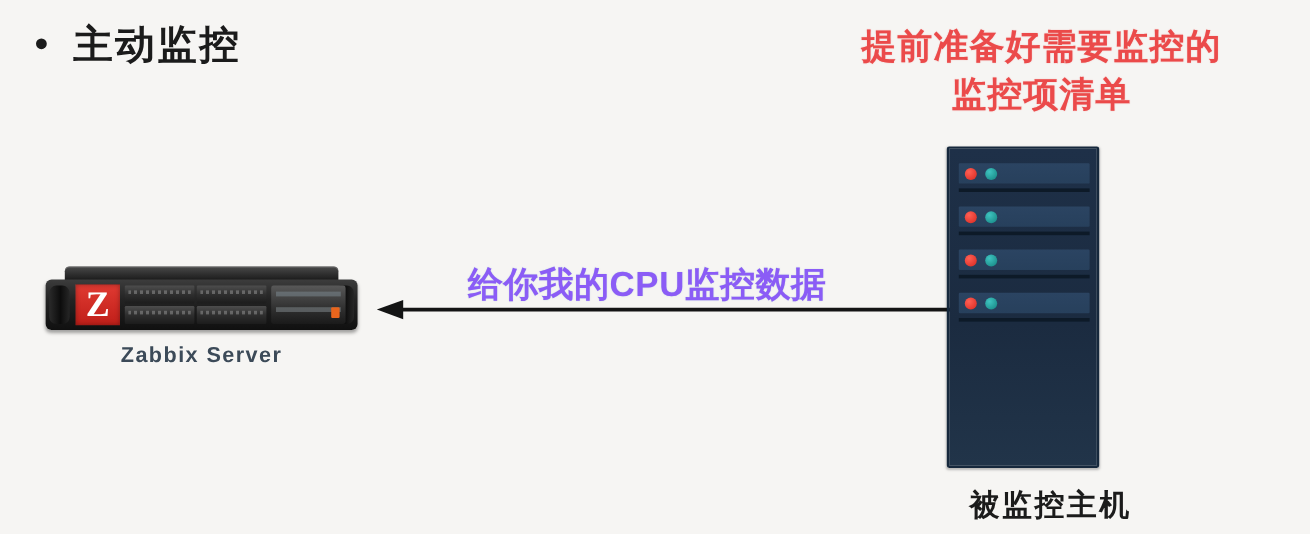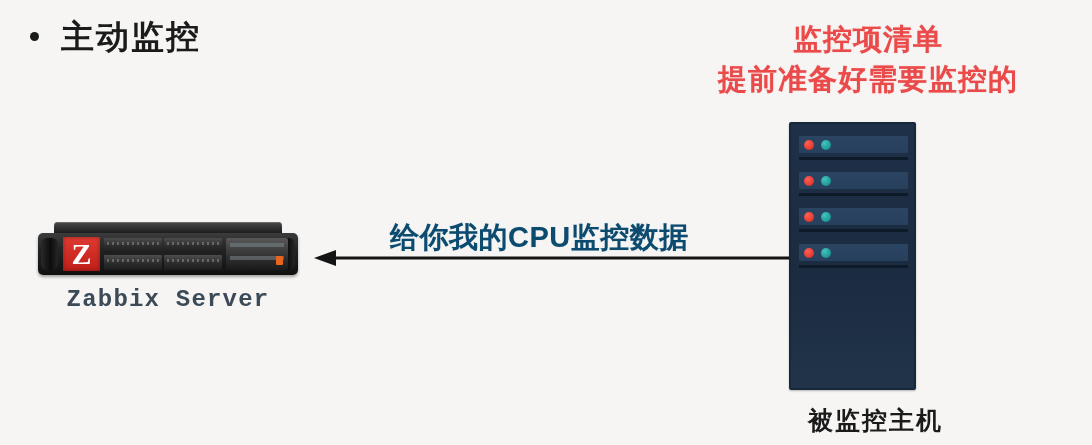--- a/index.html
+++ b/index.html
@@ -61,21 +61,21 @@
   }
   .red-note .ln { display: block; white-space: nowrap; }
 
   
   .blue-label {
     position: absolute;
     left: 390px;
     top: 218px;
     font-size: 29px;
     font-weight: 700;
-    color: #0c4a6e;
+    color: #8b5cf6;
     letter-spacing: 0.5px;
     white-space: nowrap;
     text-shadow: 0 0 1px rgba(61,127,190,0.35);
   }
 
   
   .arrow {
     position: absolute;
     left: 314px;
     top: 248px;
@@ -192,24 +192,23 @@
     background: #e8651d;
     border-radius: 1px;
   }
   .rack-caption {
     position: absolute;
     left: 38px;
     top: 286px;
     width: 260px;
     text-align: center;
     color: #3c4a58;
-    font-size: 24px;
+    font-size: 18px;
     font-weight: 700;
     letter-spacing: 1.2px;
-    font-family: Liberation Mono, monospace;
   }
 
   
   .tower {
     position: absolute;
     left: 789px;
     top: 122px;
     width: 127px;
     height: 268px;
     background: linear-gradient(180deg, #1e3048 0%, #1b2b40 55%, #213449 100%);
@@ -271,22 +270,22 @@
 <body>
 
 <div id="slide">
 
   <div class="title-row">
     <span class="bullet-dot"></span>
     <span class="title-text">主动监控</span>
   </div>
 
   <div class="red-note">
+    <span class="ln">提前准备好需要监控的</span>
     <span class="ln">监控项清单</span>
-    <span class="ln">提前准备好需要监控的</span>
   </div>
 
   <div class="blue-label">给你我的CPU监控数据</div>
 
   <svg class="arrow" viewBox="0 0 478 20" preserveAspectRatio="none">
     <line x1="18" y1="10" x2="478" y2="10" stroke="#141414" stroke-width="3"></line>
     <polygon points="0,10 22,2 22,18" fill="#141414"></polygon>
   </svg>
 
   <div class="rack-wrap">

